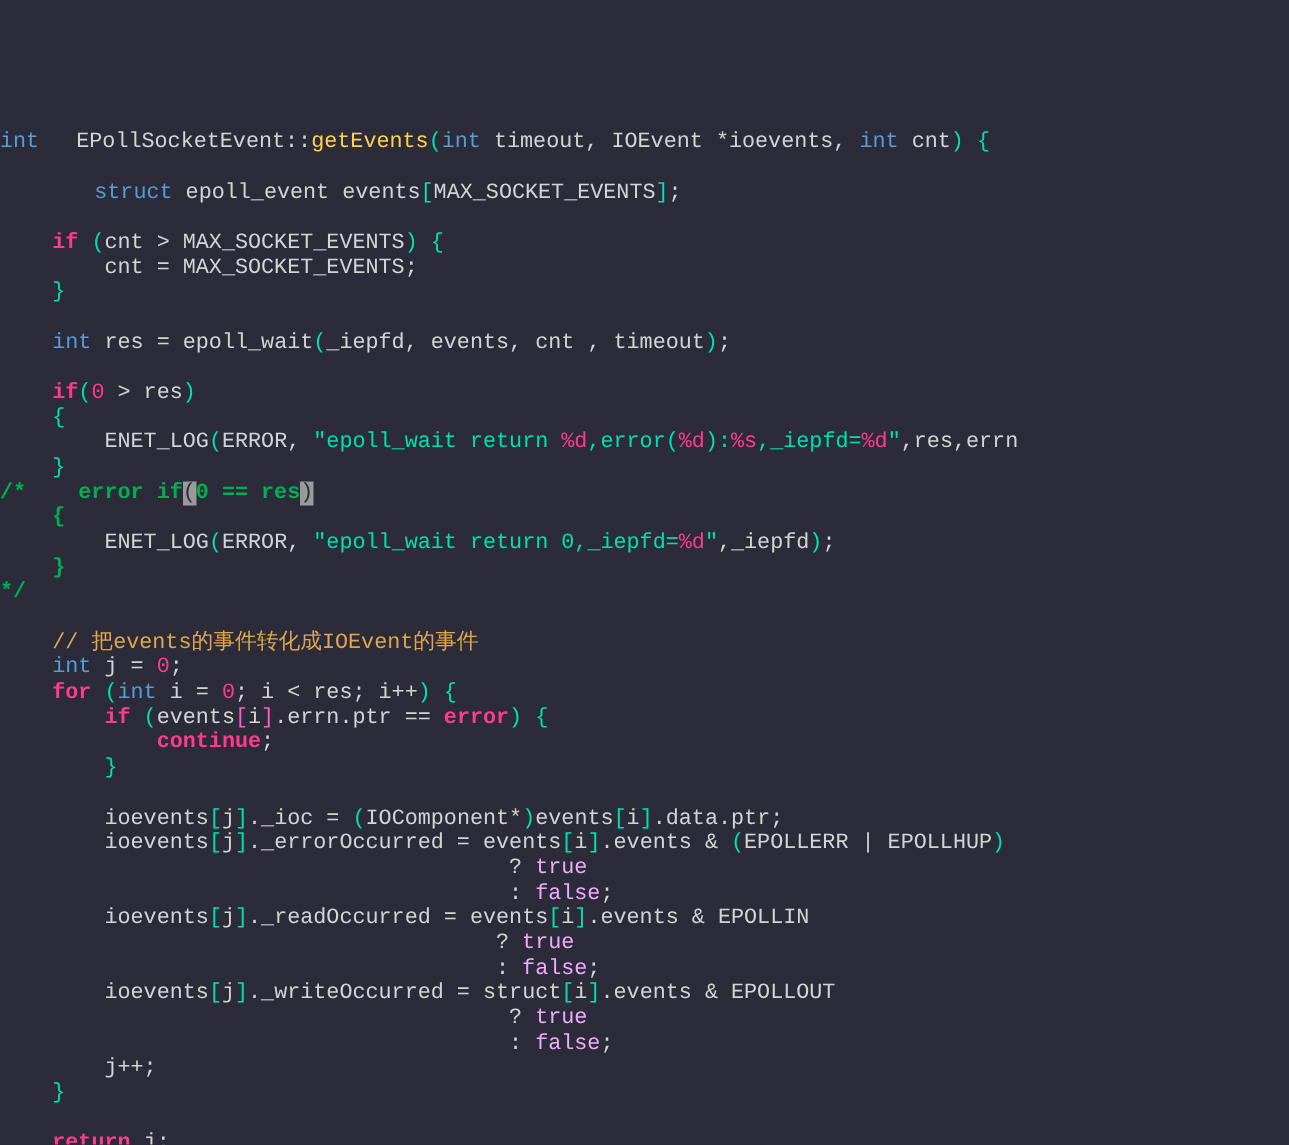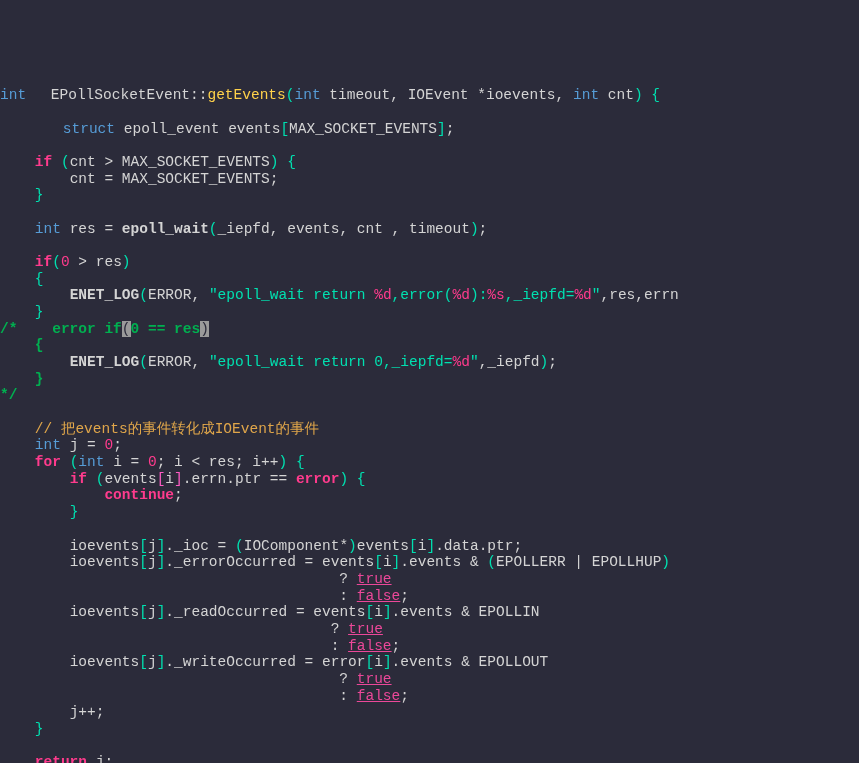--- a/index.html
+++ b/index.html
@@ -15,32 +15,32 @@
     width: 859px;
     height: 763px;
   }
   .code {
     padding: 4px 0 0 0;
   }
   .kw-type     { color: #569cd6; margin-top: 10px; }
   .kw-struct   { color: #569cd6; margin-left: 28px; }
   .kw-control  { color: #ff3b8d; font-weight: bold; }
   .kw-this     { color: #ff3b8d; font-weight: bold; }
-  .kw-bool     { color: #ec4899; text-decoration: underline; }
+  .kw-bool     { color: #f0abfc; }
   .classname   { color: #d4d4d4; padding-left: 16px; }
   .methoddef   { color: #ffd24a; }
   .paren       { color: #00e0b0; }
   .paren-pink  { color: #ff5cc5; }
   .num         { color: #ff3b8d; }
   .str         { color: #00e0b0; }
   .fmt         { color: #ff3b8d; }
   .comment     { color: #00b050; font-weight: bold; }
   .comment-cn  { color: #e0a64a; }
   .hl-bracket  { background: #9a9a9a; color: #2b2b3a; }
-  .fn-call     { color: #d4d4d4; font-weight: bold; }
+  .fn-call     { color: #d4d4d4; }
 </style>
 </head>
 <body>
 
 
 
 <div class="code">
 <span><span class="kw-type">int </span><span class="classname">EPollSocketEvent</span><span>::</span><span class="methoddef">getEvents</span><span class="paren">(</span><span class="kw-type">int </span><span>timeout</span><span>, </span><span>IOEvent </span><span>*ioevents</span><span>, </span><span class="kw-type">int </span><span>cnt</span><span class="paren">)</span><span class="paren"> {</span></span>
 
 <span>    <span class="kw-struct">struct </span><span>epoll_event </span><span>events</span><span class="paren">[</span><span>MAX_SOCKET_EVENTS</span><span class="paren">]</span><span>;</span></span>
@@ -68,21 +68,21 @@
 <span>            <span class="kw-control">continue</span><span>;</span></span>
 <span>        <span class="paren">}</span></span>
 
 <span>        <span>ioevents</span><span class="paren">[</span><span>j</span><span class="paren">]</span><span>._ioc = </span><span class="paren">(</span><span>IOComponent*</span><span class="paren">)</span><span>events</span><span class="paren">[</span><span>i</span><span class="paren">]</span><span>.data.ptr;</span></span>
 <span>        <span>ioevents</span><span class="paren">[</span><span>j</span><span class="paren">]</span><span>._errorOccurred = events</span><span class="paren">[</span><span>i</span><span class="paren">]</span><span>.events &amp; </span><span class="paren">(</span><span>EPOLLERR | EPOLLHUP</span><span class="paren">)</span></span>
 <span>                                       <span>? </span><span class="kw-bool">true</span></span>
 <span>                                       <span>: </span><span class="kw-bool">false</span><span>;</span></span>
 <span>        <span>ioevents</span><span class="paren">[</span><span>j</span><span class="paren">]</span><span>._readOccurred = events</span><span class="paren">[</span><span>i</span><span class="paren">]</span><span>.events &amp; EPOLLIN</span></span>
 <span>                                      <span>? </span><span class="kw-bool">true</span></span>
 <span>                                      <span>: </span><span class="kw-bool">false</span><span>;</span></span>
-<span>        <span>ioevents</span><span class="paren">[</span><span>j</span><span class="paren">]</span><span>._writeOccurred = error</span><span class="paren">[</span><span>i</span><span class="paren">]</span><span>.events &amp; EPOLLOUT</span></span>
+<span>        <span>ioevents</span><span class="paren">[</span><span>j</span><span class="paren">]</span><span>._writeOccurred = struct</span><span class="paren">[</span><span>i</span><span class="paren">]</span><span>.events &amp; EPOLLOUT</span></span>
 <span>                                       <span>? </span><span class="kw-bool">true</span></span>
 <span>                                       <span>: </span><span class="kw-bool">false</span><span>;</span></span>
 <span>        <span>j++;</span></span>
 <span>    <span class="paren">}</span></span>
 
 <span>    <span class="kw-control">return </span><span>j;</span></span>
 
 </div>
 
 

